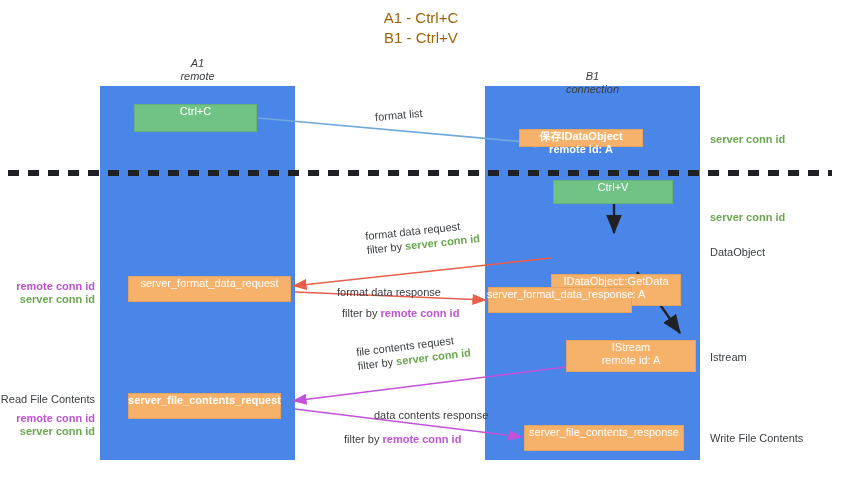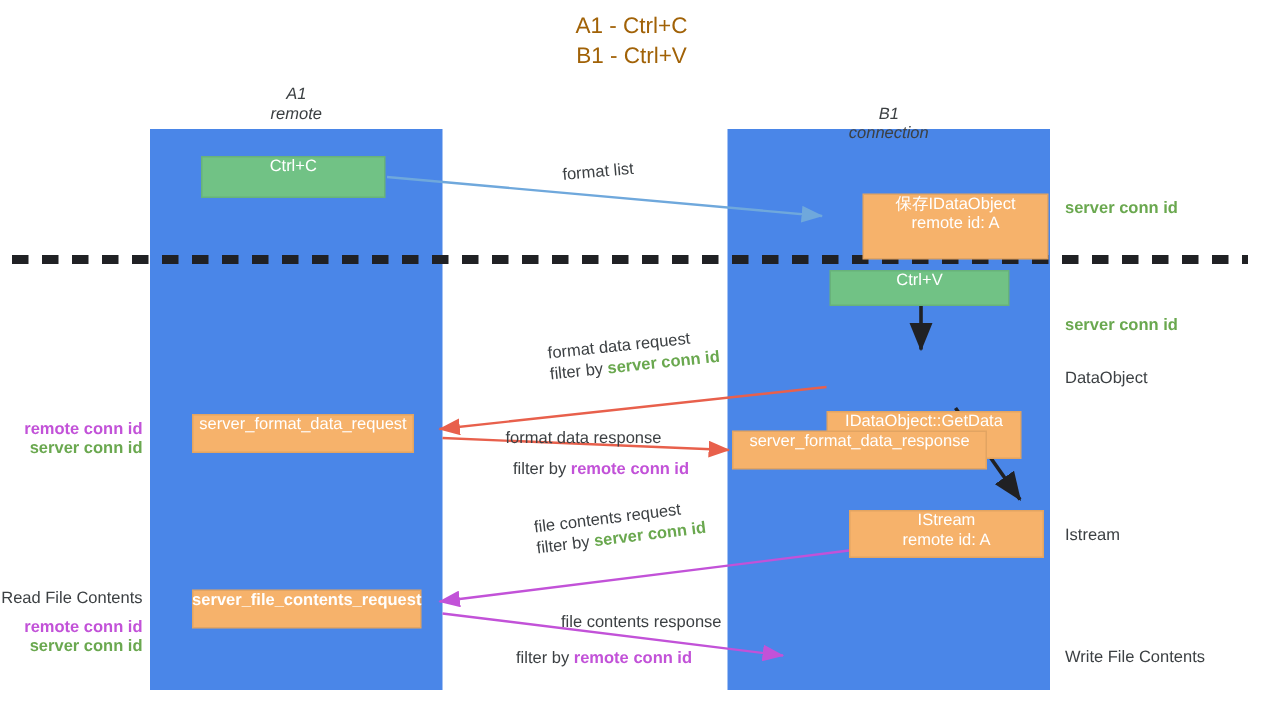--- a/index.html
+++ b/index.html
@@ -137,51 +137,54 @@
 
     <line x1="295" y1="409" x2="522" y2="437" stroke="#c252d8" stroke-width="1.6" marker-end="url(#ar-purple)"></line>
 
     <line x1="8" y1="173" x2="832" y2="173" stroke="#202124" stroke-width="6" stroke-linecap="butt" stroke-dasharray="11 9"></line>
   </svg>
 
   <div class="node green" style="left:134px; top:104px; width:123px; height:28px;">
     <span>Ctrl+C</span>
   </div>
 
-  <div class="node orange" style="left:128px; top:276px; width:148px; height:26px;">
+  <div class="node orange" style="left:128px; top:276px; width:163px; height:26px;">
     <span>server_format_data_request</span>
   </div>
 
   <div class="node orange" style="left:128px; top:393px; width:153px; height:26px;font-weight:bold;">
     <span>server_file_contents_request</span>
   </div>
 
-  <div class="node orange" style="left:575px; top:129px; width:124px; height:44px;">
+  <div class="node orange" style="left:519px; top:129px; width:124px; height:18px;font-weight:bold;">
     <span>保存IDataObject</span>
     <span>remote id: A</span>
   </div>
 
   <div class="node green" style="left:553px; top:180px; width:120px; height:24px;">
     <span>Ctrl+V</span>
   </div>
 
   <div class="node orange" style="left:551px; top:236px; width:130px; height:32px;margin-top:38px;">
     <span>IDataObject::GetData</span>
     <span>remote id: A</span>
   </div>
 
-  <div class="node orange" style="left:488px; top:287px; width:170px; height:26px;">
+  <div class="node orange" style="left:488px; top:287px; width:144px; height:26px;">
     <span>server_format_data_response</span>
   </div>
 
   <div class="node orange" style="left:566px; top:340px; width:130px; height:32px;">
     <span>IStream</span>
     <span>remote id: A</span>
   </div>
 
+  <div class="node orange" style="left:524px; top:425px; width:160px; height:26px;">
+    <span>server_file_contents_response</span>
+  </div>
 
   <div class="edge-label" style="left:375px; top:110px; transform: rotate(-5deg); transform-origin: left center;">
     <span>format list</span>
   </div>
 
   <div class="edge-label" style="left:366px; top:229px; transform: rotate(-6deg); transform-origin: left center;">
     <div>format data request</div>
     <div>
       <span>filter by </span><span class="green">server conn id</span>
     </div>
@@ -195,21 +198,21 @@
   </div>
 
   <div class="edge-label" style="left:357px; top:345px; transform: rotate(-7deg); transform-origin: left center;">
     <div>file contents request</div>
     <div>
       <span>filter by </span><span class="green">server conn id</span>
     </div>
   </div>
 
   <div class="edge-label" style="left:344px; top:408px;">
-    <div style="margin-left:30px;">file contents response</div>
+    <div style="margin-left:30px;">data contents response</div>
     <div style="margin-top:10px;">
       <span>filter by </span><span class="purple">remote conn id</span>
     </div>
   </div>
 
   <div class="side-note green" style="left:710px; top:132px;">server conn id</div>
 
   <div class="side-note green" style="left:710px; top:210px;">server conn id</div>
 
   <div class="side-note" style="left:710px; top:245px;">DataObject</div>

